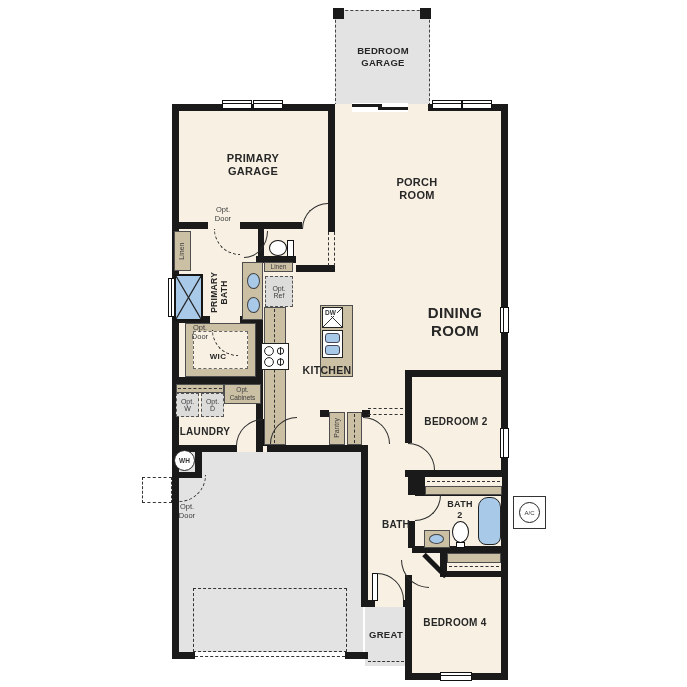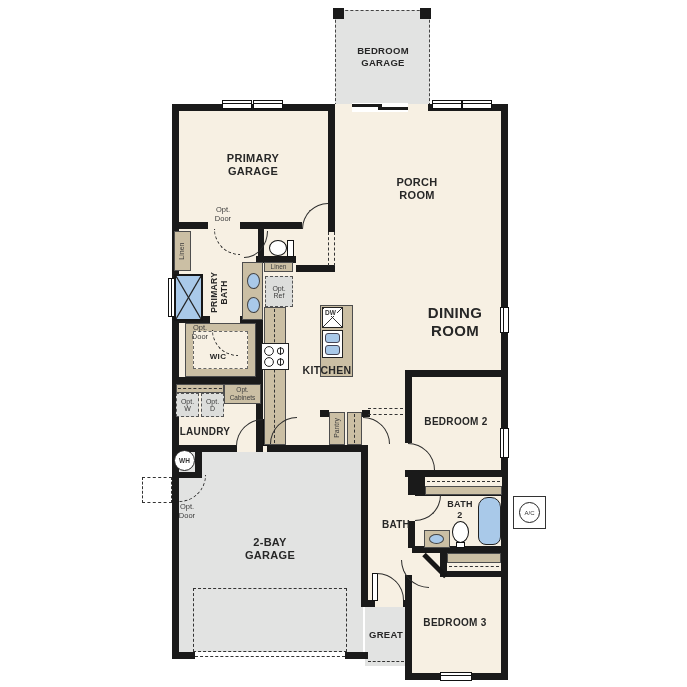--- a/index.html
+++ b/index.html
@@ -204,23 +204,20 @@
   <div class="dline-v" style="left:354px;top:414px;height:29px;"></div>
   <div class="arc tl" style="left:270px;top:417px;width:27px;height:27px;"></div>
   <div class="arc tr" style="left:363px;top:417px;width:27px;height:27px;"></div>
 
   <div class="circle" style="left:174px;top:450px;width:21px;height:21px;">WH</div>
   <div class="abs" style="left:142px;top:477px;width:30px;height:26px;border:1.2px dashed #333;box-sizing:border-box;"></div>
   <div class="arc dsh br" style="left:179px;top:475px;width:27px;height:27px;"></div>
   <div class="alabel" style="left:167px;top:503px;width:40px;">
     <span>Opt.</span><br><span>Door</span>
   </div>
-  <div class="rlabel" style="left:230px;top:536px;width:80px;font-size:11px;">
-    <span>2-BAY</span><br><span>GARAGE</span>
-  </div>
   <div class="abs" style="left:193px;top:588px;width:154px;height:64px;border:1.4px dashed #333;box-sizing:border-box;"></div>
 
   <div class="rlabel" style="left:356px;top:519px;width:80px;font-size:10px;">BATH</div>
   <div class="leaf" style="left:372px;top:573px;width:6px;height:28px;"></div>
   <div class="arc tr" style="left:377px;top:573px;width:27px;height:27px;"></div>
   <div class="rlabel" style="left:356px;top:629px;width:60px;font-size:9.5px;">GREAT</div>
 
   <div class="rlabel" style="left:406px;top:416px;width:100px;font-size:10px;">BEDROOM 2</div>
   <div class="arc tr" style="left:408px;top:443px;width:27px;height:27px;"></div>
   <div class="abs" style="left:425px;top:477px;width:77px;height:9px;background:#f7f0e3;"></div>
@@ -235,21 +232,21 @@
   <div class="abs" style="left:452px;top:521px;width:17px;height:22px;background:#fff;border:1px solid #111;border-radius:50%;box-sizing:border-box;"></div>
   <div class="abs" style="left:456px;top:542px;width:9px;height:6px;background:#fff;border:1px solid #111;box-sizing:border-box;"></div>
   <div class="tan" style="left:424px;top:530px;width:26px;height:18px;"></div>
   <div class="abs blue" style="left:429px;top:534px;width:15px;height:10px;border:1px solid #444;border-radius:50%;box-sizing:border-box;"></div>
 
   <div class="tan" style="left:447px;top:553px;width:54px;height:10px;"></div>
   <div class="abs" style="left:447px;top:563px;width:54px;height:8px;background:#f7f0e3;"></div>
   <div class="dline-h" style="left:449px;top:566px;width:50px;"></div>
   <div class="abs" style="left:424px;top:552px;width:31px;height:5px;background:#161616;transform:rotate(45deg);transform-origin:0 50%;"></div>
   <div class="arc bl" style="left:401px;top:560px;width:28px;height:28px;"></div>
-  <div class="rlabel" style="left:405px;top:617px;width:100px;font-size:10px;">BEDROOM 3</div>
+  <div class="rlabel" style="left:405px;top:617px;width:100px;font-size:10px;">BEDROOM 4</div>
 
   <div class="abs" style="left:513px;top:496px;width:33px;height:33px;background:#fff;border:1px solid #333;box-sizing:border-box;"></div>
   <div class="circle" style="left:519px;top:502px;width:21px;height:21px;border-width:1px;font-weight:normal;font-size:6px;">A/C</div>
 
   <div class="rlabel" style="left:343px;top:45px;width:80px;font-size:9.5px;">
     <span>BEDROOM</span><br><span>GARAGE</span>
   </div>
   <div class="rlabel" style="left:213px;top:152px;width:80px;font-size:11px;">
     <span>PRIMARY</span><br><span>GARAGE</span>
   </div>

